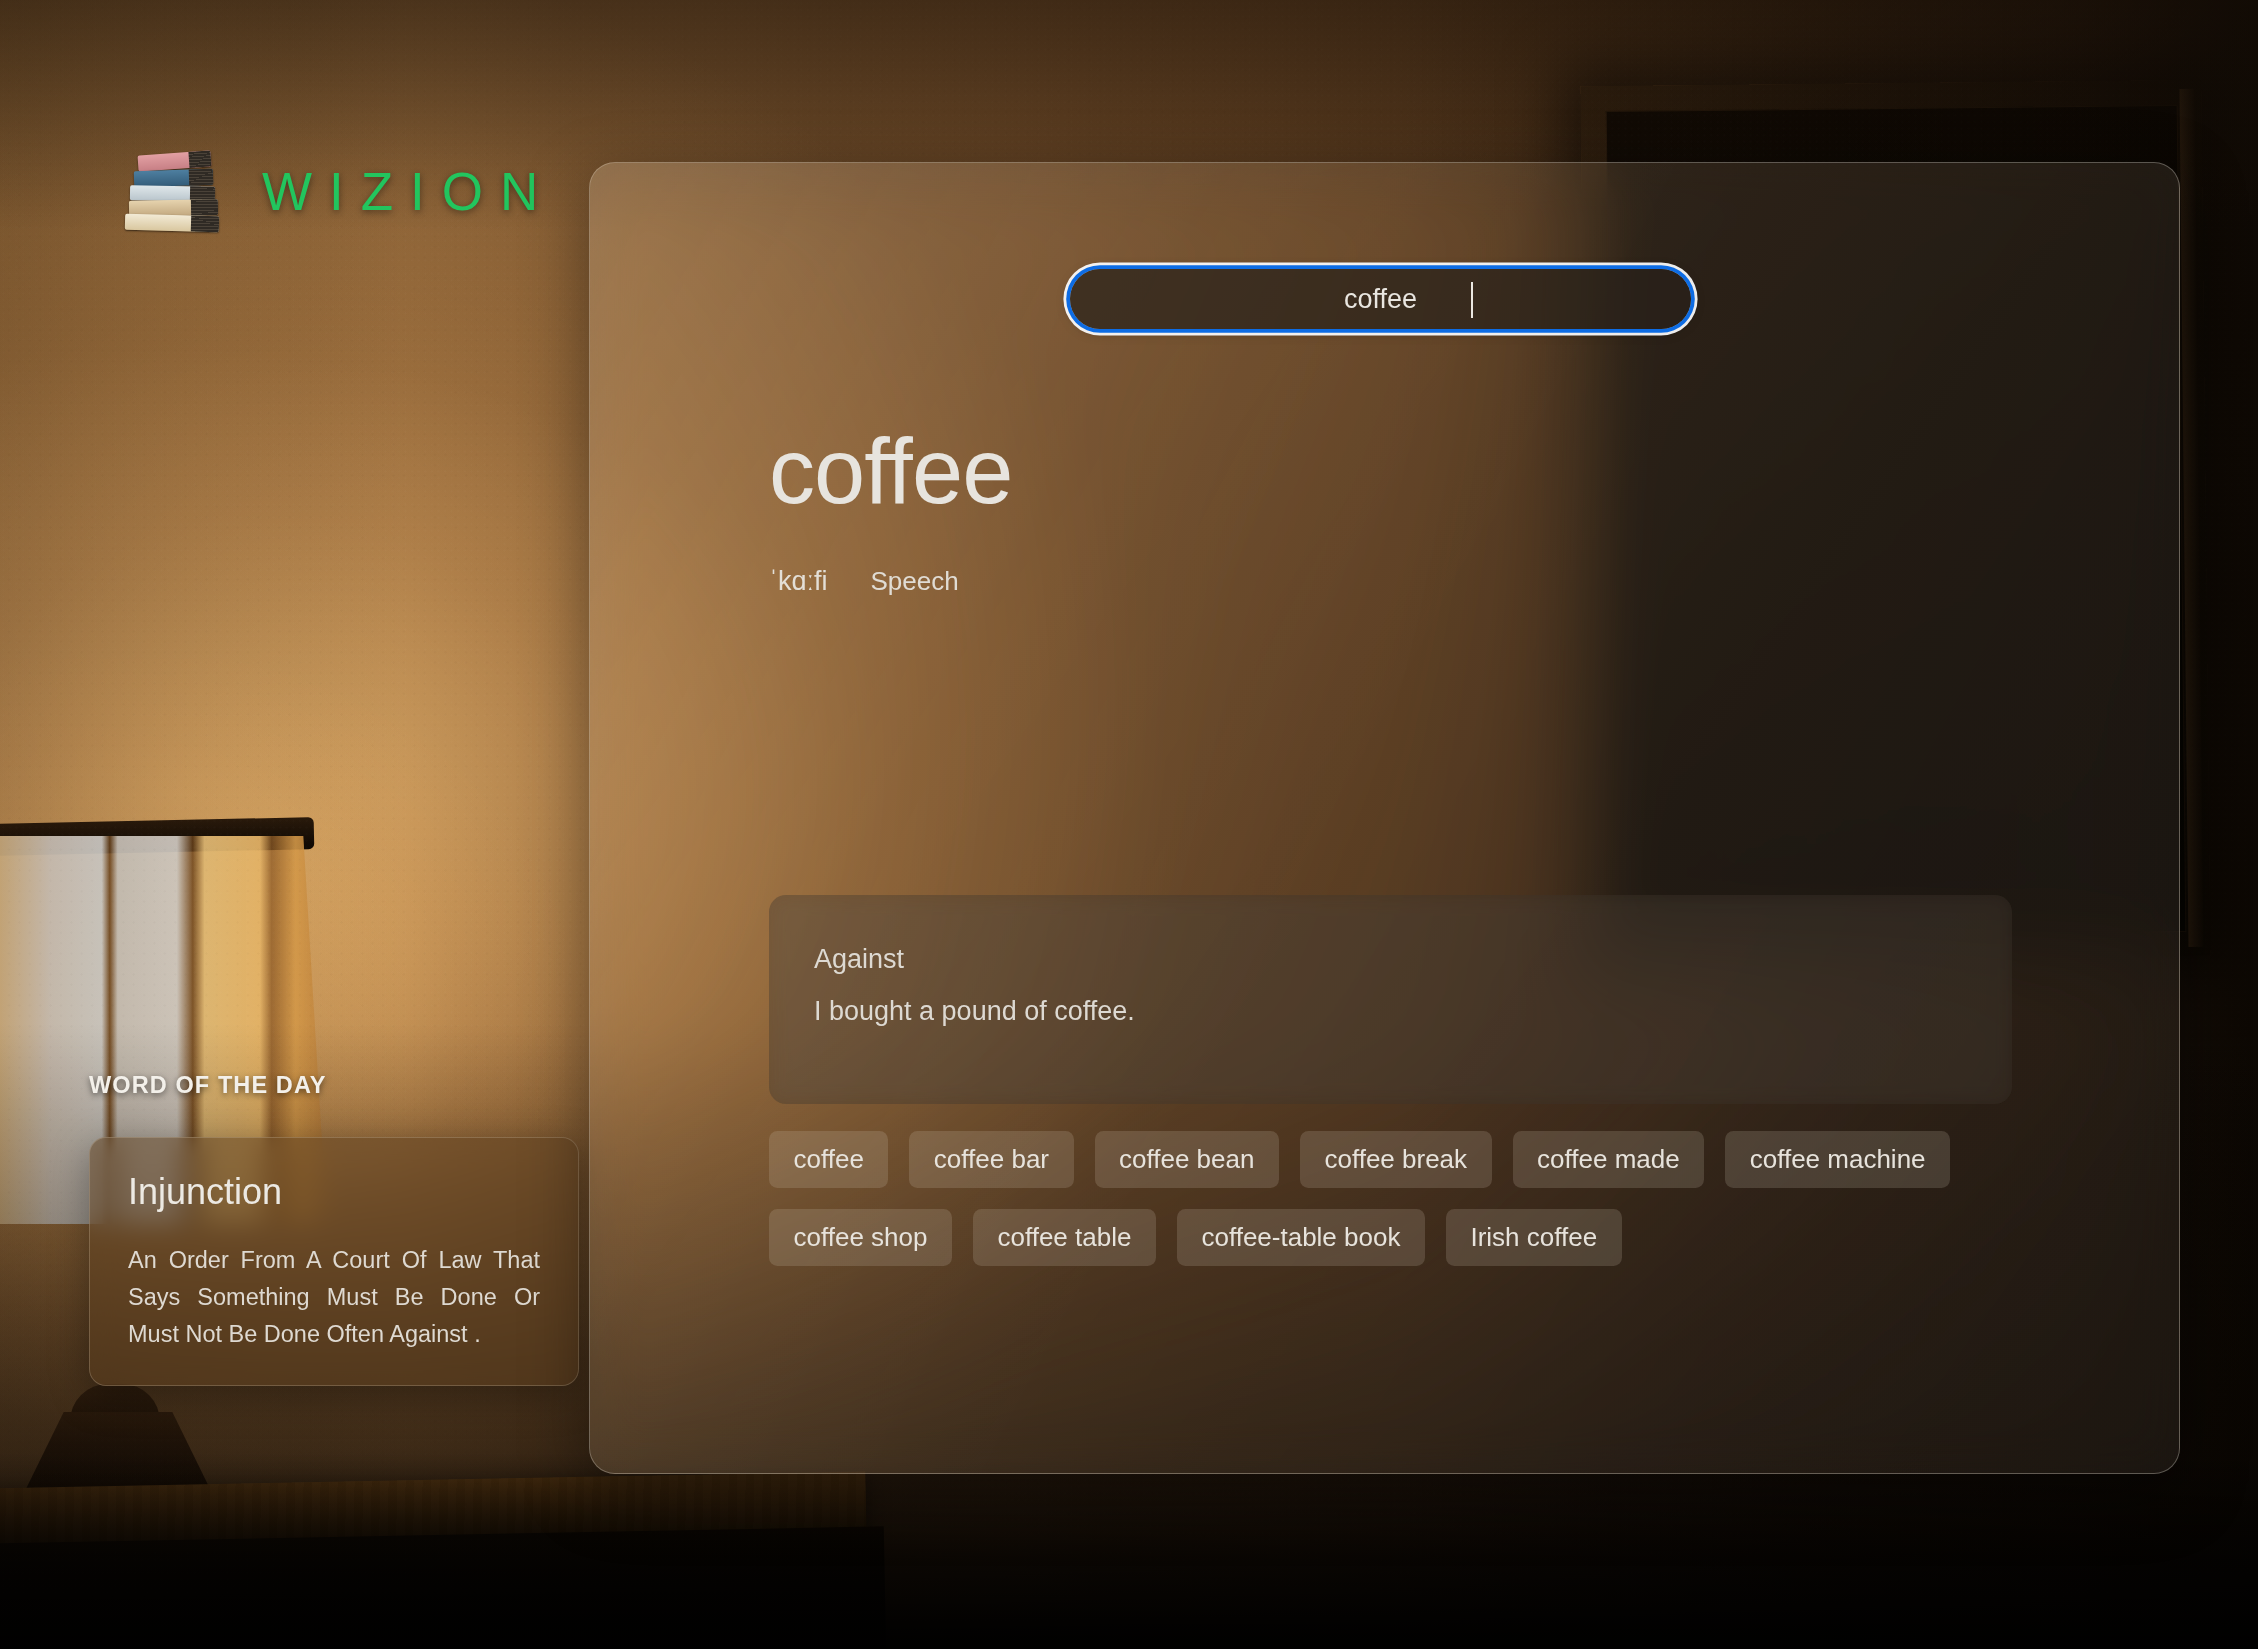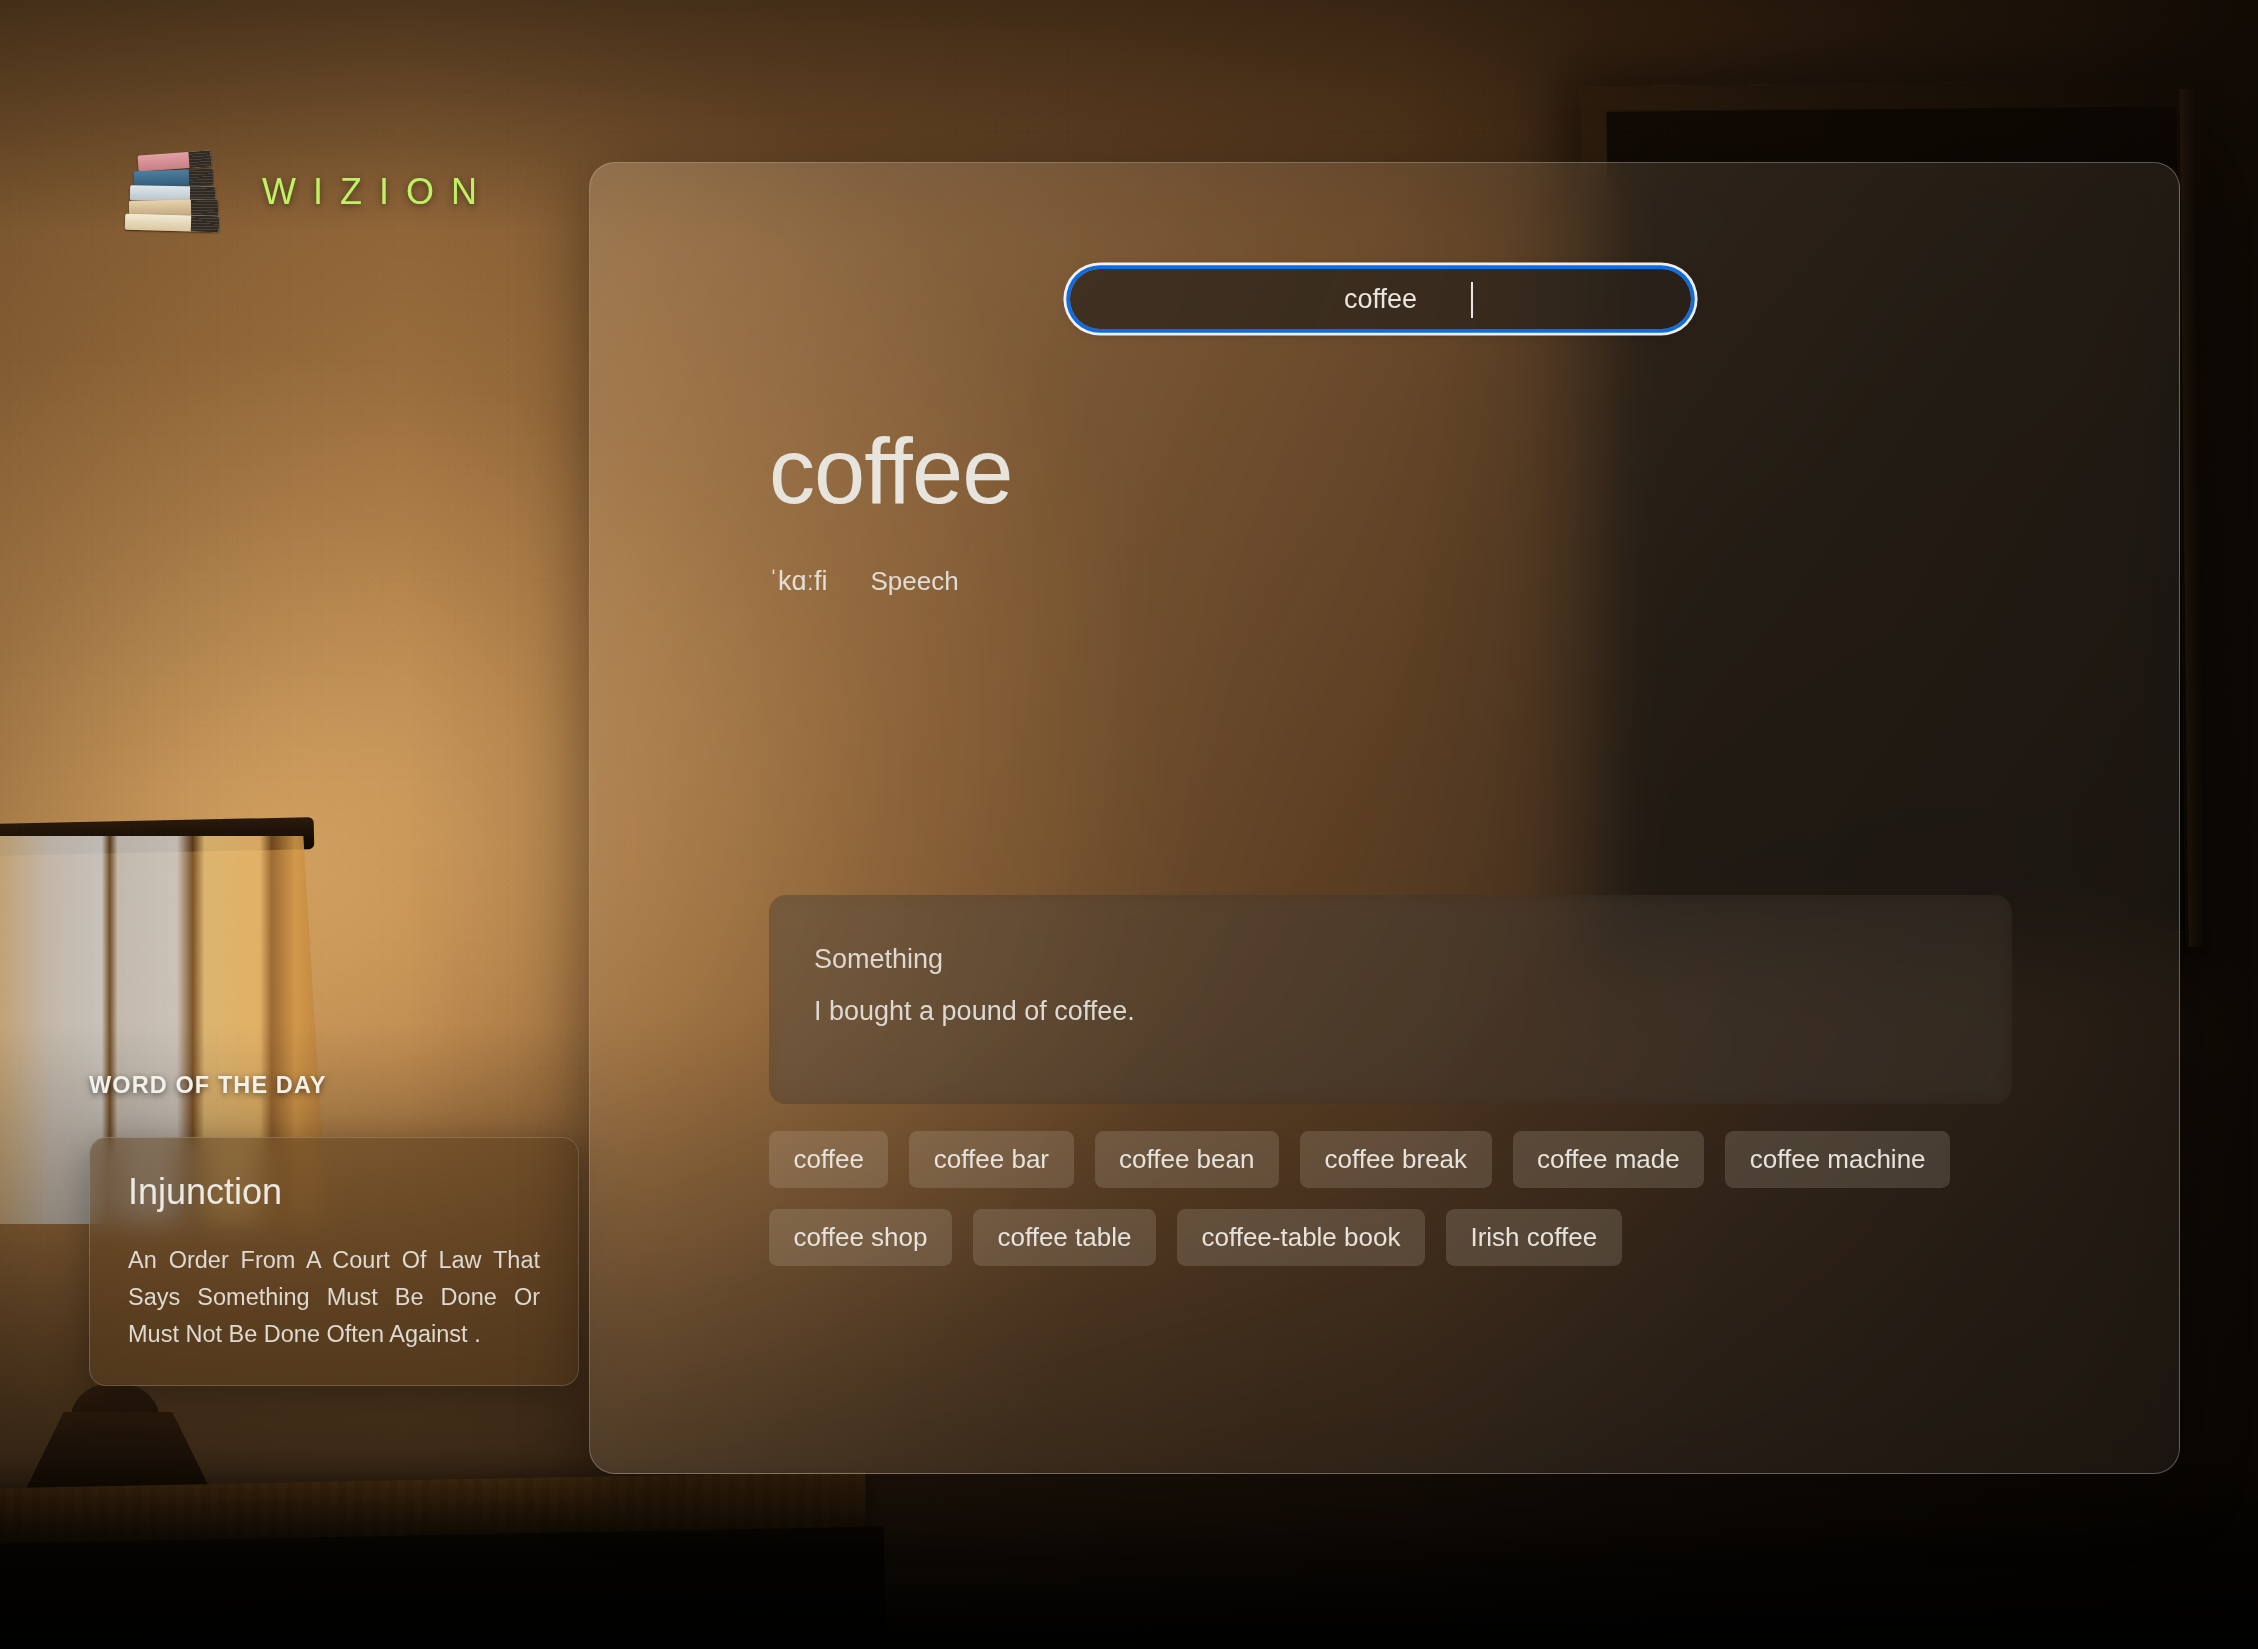--- a/index.html
+++ b/index.html
@@ -156,23 +156,23 @@
     background: repeating-linear-gradient(180deg, #2f2a24 0 1.9px, #4a4238 1.9px 2.8px);
     border-radius: 0 1.9px 1.9px 0;
   }
   .b1 { left: 17px; top: 1.9px;  width: 73px; height: 16px; background: linear-gradient(180deg,#e2a0a3 0%, #c77f85 100%); transform: rotate(-4deg); }
   .b2 { left: 13px; top: 19px; width: 79px; height: 16px; background: linear-gradient(180deg,#4e7fa0 0%, #335c79 100%); transform: rotate(-2deg); }
   .b3 { left: 9.4px; top: 35px; width: 85px; height: 15px; background: linear-gradient(180deg,#dfe7ea 0%, #b9c5cc 100%); transform: rotate(1deg); }
   .b4 { left: 7.5px;  top: 49px; width: 89px; height: 16px; background: linear-gradient(180deg,#e6d3ae 0%, #c2a87f 100%); transform: rotate(-1deg); }
   .b5 { left: 3.8px;  top: 64px; width: 94px; height: 16px; background: linear-gradient(180deg,#f2ead5 0%, #d9c79f 100%); transform: rotate(1.5deg); }
 
   .wordmark {
-    font-size: 36px;
+    font-size: 53px;
     letter-spacing: 17px;
-    color: #bef264;
+    color: #22c55e;
     font-weight: 400;
     line-height: 1;
     text-shadow: 0 1.9px 7.5px rgba(0,0,0,0.45);
   }
 
   
   .wotd-label {
     position:absolute; left: 89px; top: 1072px;
     font-size: 23.5px; font-weight: 700; letter-spacing: 1.1px;
     color: #f3f0ea;
@@ -363,21 +363,21 @@
     </div>
 
     <div class="headword">coffee</div>
     <div class="meta-row">
       <span class="phonetic">ˈkɑːfi</span>
       <span class="speech">Speech</span>
     </div>
 
 
     <div class="card" id="examples-card">
-      <div class="ex-title">Something</div>
+      <div class="ex-title">Against</div>
       <div class="ex-line">I bought a pound of coffee.</div>
     </div>
 
     <div class="chips">
       <button class="chip">coffee</button>
       <button class="chip">coffee bar</button>
       <button class="chip">coffee bean</button>
       <button class="chip">coffee break</button>
       <button class="chip">coffee made</button>
       <button class="chip">coffee machine</button>

